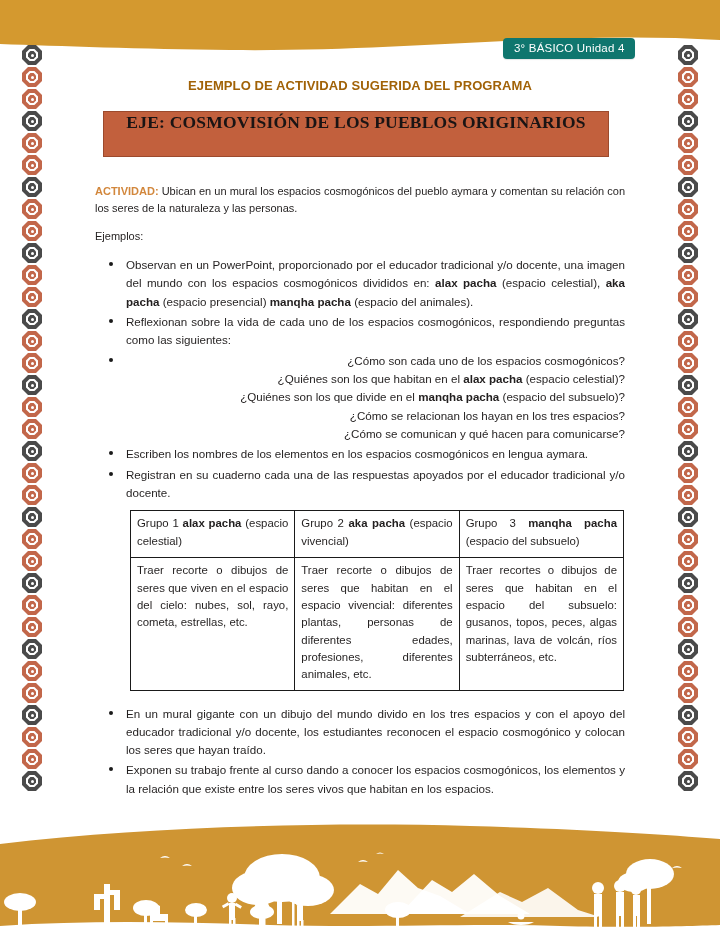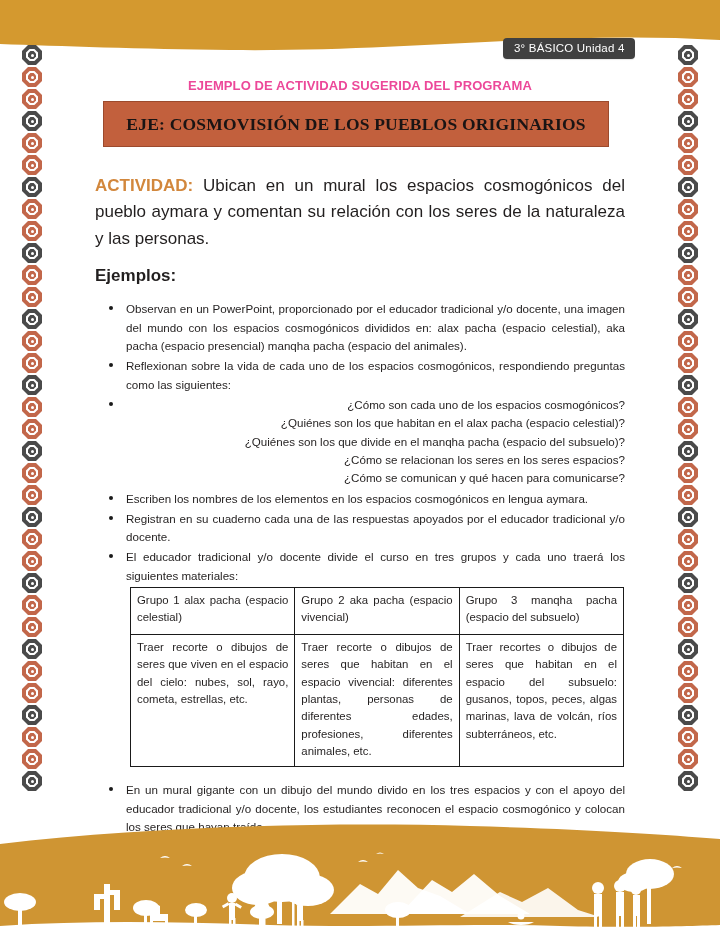--- a/index.html
+++ b/index.html
@@ -13,21 +13,21 @@
   
   #top-band{
     position:absolute;left:0;top:0;width:720px;height:56px;overflow:hidden;
     pointer-events:none;
   }
   #top-band svg{display:block;}
 
   
   #grade-badge{
     position:absolute;top:38px;left:503px;
-    background:#404040;color:#ffffff;
+    background:#0f766e;color:#ffffff;
     font-size:11.5px;letter-spacing:.2px;
     padding:4px 11px 5px 11px;border-radius:4px;
     white-space:nowrap;
     box-shadow:0 1px 1px rgba(0,0,0,.10);
   }
 
   
   .side-border{
     position:absolute;top:44px;width:40px;height:790px;overflow:hidden;
   }
@@ -56,58 +56,58 @@
   .motif-terra .o1,.motif-terra .o3{background:#c2674a;}
 
   
   #content{
     position:absolute;left:95px;top:78px;width:530px;
     color:#221f1f;
   }
 
   #doc-subtitle{
     text-align:center;font-size:13px;font-weight:bold;
-    letter-spacing:.1px;margin:0 0 8px 0;color:#ec4899;
+    letter-spacing:.1px;margin:0 0 18px 0;color:#a16207;
   }
 
   #axis-title-bar{
     background:#c2603d;border:1px solid #9c4a2d;
-    height:44px;display:flex;align-items:center;justify-content:center;
+    height:44px;display:flex;align-items:flex-start;justify-content:center;
     margin:0 16px 26px 8px;
   }
   #axis-title{
     font-family:"Liberation Serif", serif;
     font-size:17.5px;font-weight:bold;color:#1a1414;letter-spacing:.2px;
   }
 
   .para{
-    font-size:17px;line-height:1.55;text-align:justify;margin:0 0 11px 0;
+    font-size:11px;line-height:1.55;text-align:justify;margin:0 0 11px 0;
   }
   .lbl-activity{color:#d2873c;font-weight:bold;}
-  .lbl-ejemplos{font-weight:bold;}
+  .lbl-ejemplos{font-weight:normal;}
 
   ul.bullets{
     list-style:none;margin:0;padding:0;
   }
   ul.bullets > li{
     position:relative;padding-left:31px;
     font-size:11.6px;line-height:1.58;text-align:justify;
     margin-bottom:2px;
   }
   ul.bullets > li::before{
     content:"";position:absolute;left:14px;top:6px;
     width:4px;height:4px;border-radius:50%;background:#1a1a1a;
   }
   .sub-lines{margin:0;padding:0;list-style:none;}
   .sub-lines li{font-size:11.6px;line-height:1.58;text-align:right;}
-  b{font-weight:normal;}
+  b{font-weight:bold;}
 
   
   table#materials-table{
-    border-collapse:collapse;width:494px;margin:2px 0 14px 35px;
+    border-collapse:collapse;width:494px;margin:8px 0 14px 35px;
     table-layout:fixed;
   }
   table#materials-table td{
     border:1px solid #1a1a1a;
     vertical-align:top;
     padding:4px 6px 6px 6px;
     font-size:11.4px;line-height:1.52;
     text-align:justify;
     width:33.33%;
   }
@@ -566,28 +566,27 @@
       <span>Observan en un PowerPoint, proporcionado por el educador tradicional y/o docente, una imagen del mundo con los espacios cosmogónicos divididos en: </span><b>alax pacha</b><span> (espacio celestial), </span><b>aka pacha</b><span> (espacio presencial) </span><b>manqha pacha</b><span> (espacio del animales).</span>
     </li>
 
     <li>Reflexionan sobre la vida de cada uno de los espacios cosmogónicos, respondiendo preguntas como las siguientes:</li>
 
     <li>
       <ul class="sub-lines">
         <li>¿Cómo son cada uno de los espacios cosmogónicos?</li>
         <li><span>¿Quiénes son los que habitan en el </span><b>alax pacha</b><span> (espacio celestial)?</span></li>
         <li><span>¿Quiénes son los que divide en el </span><b>manqha pacha</b><span> (espacio del subsuelo)?</span></li>
-        <li>¿Cómo se relacionan los seres en los seres espacios?</li>
+        <li>¿Cómo se relacionan los hayan en los tres espacios?</li>
         <li>¿Cómo se comunican y qué hacen para comunicarse?</li>
       </ul>
     </li>
 
     <li>Escriben los nombres de los elementos en los espacios cosmogónicos en lengua aymara.</li>
     <li>Registran en su cuaderno cada una de las respuestas apoyados por el educador tradicional y/o docente.</li>
-    <li>El educador tradicional y/o docente divide el curso en tres grupos y cada uno traerá los siguientes materiales:</li>
   </ul>
 
   <table id="materials-table">
     <tbody>
         <tr class="head">
       <td><span>Grupo 1 </span><b>alax pacha</b><span> (espacio celestial)</span></td>
       <td><span>Grupo 2 </span><b>aka pacha</b><span> (espacio vivencial)</span></td>
       <td><span>Grupo 3 </span><b>manqha pacha</b><span> (espacio del subsuelo)</span></td>
     </tr>
     <tr class="body">

